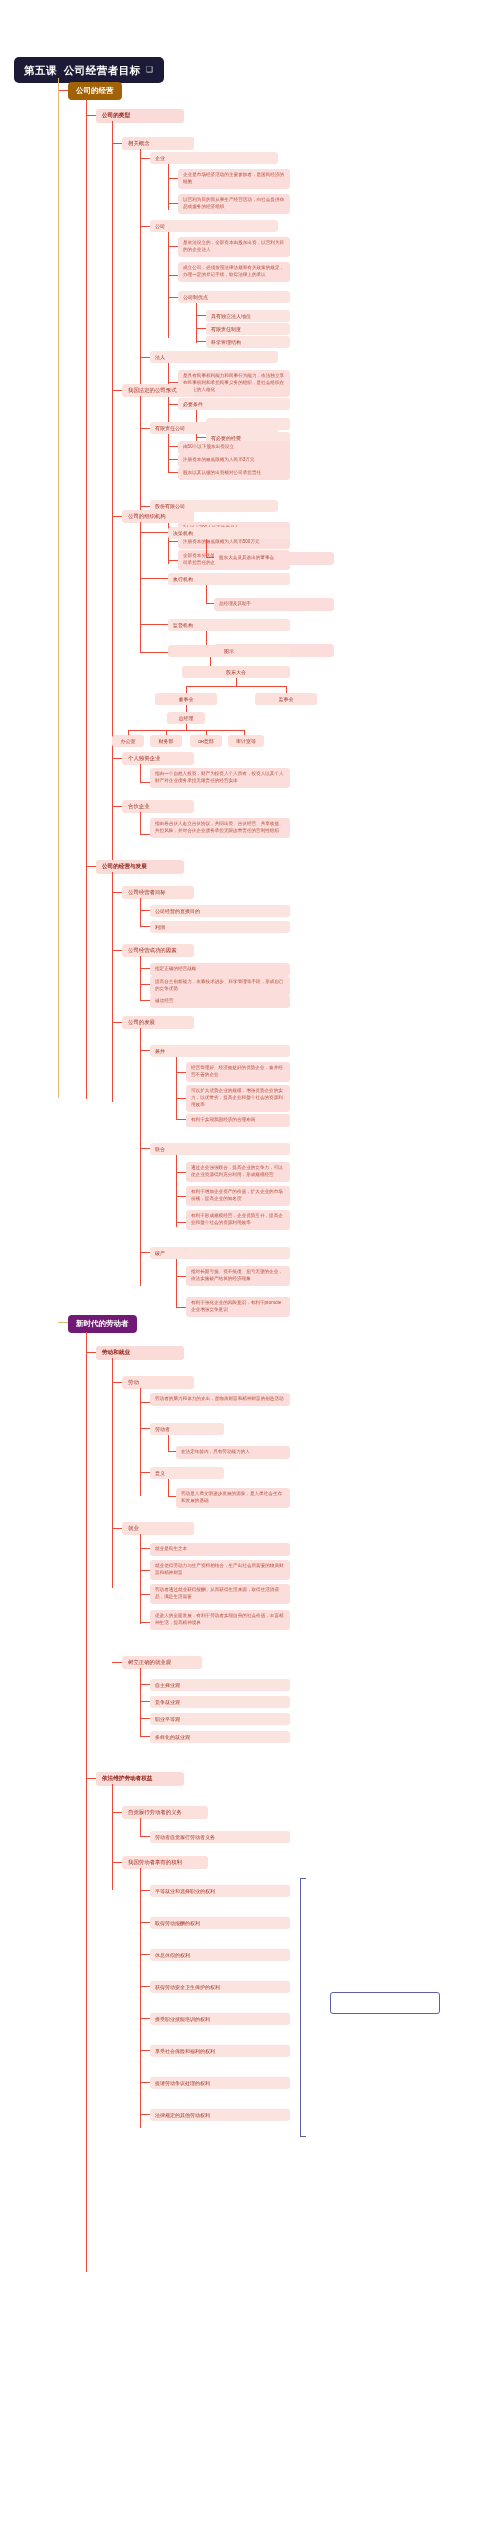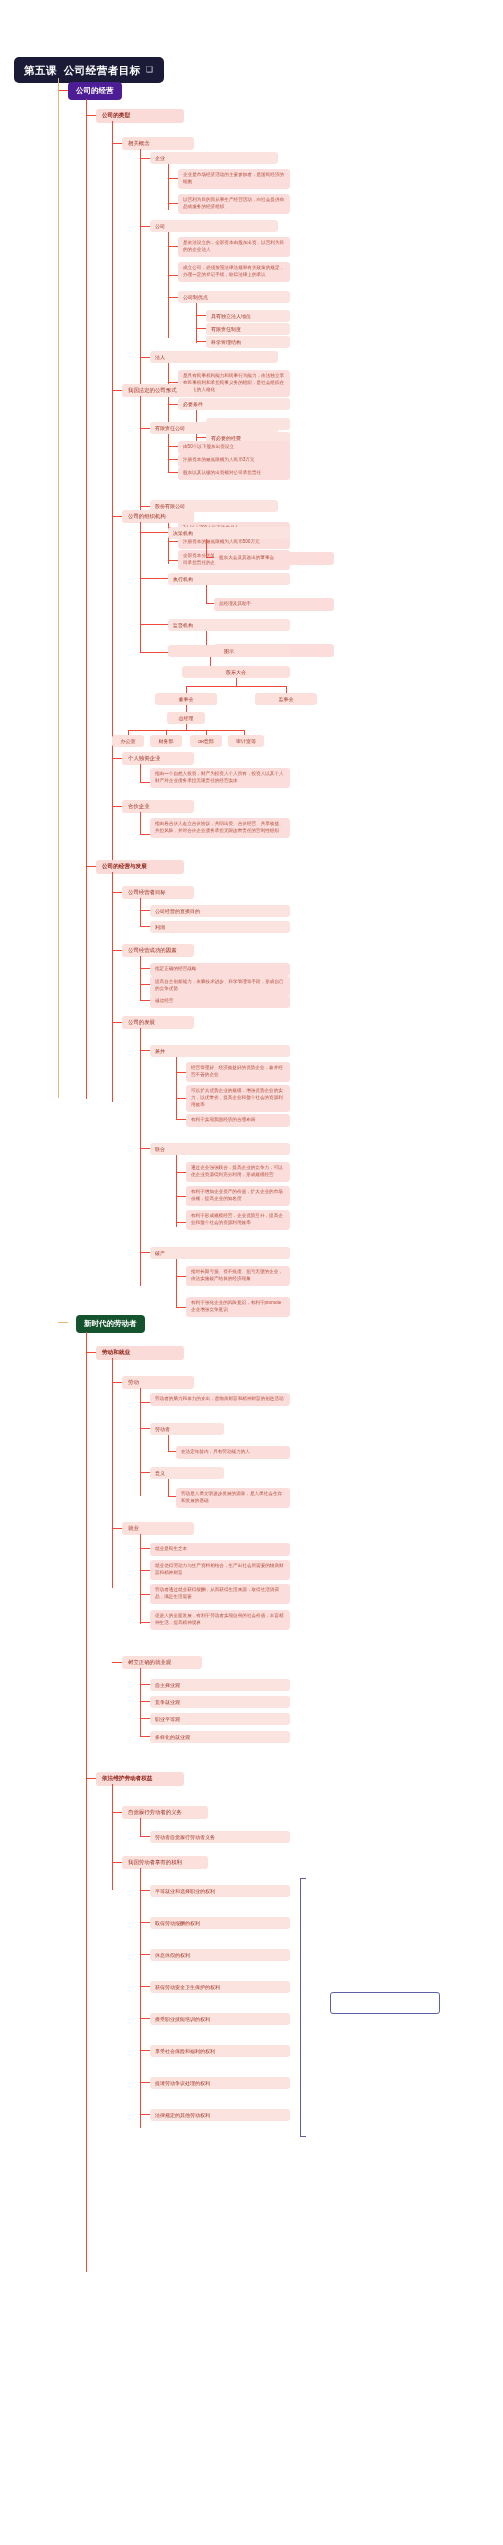--- a/index.html
+++ b/index.html
@@ -28,28 +28,28 @@
     font-size: 10.5px;
     font-weight: bold;
     padding: 6px 10px;
     border-radius: 5px;
     letter-spacing: .5px;
   }
   .n-root .copy-ico { font-size: 8px; margin-left: 5px; opacity: .85; }
 
   
   .n-l1 {
-    background: #4c1d95;
+    background: #a16207;
     color: #ffffff;
     font-size: 7.5px;
     font-weight: bold;
     padding: 4px 8px;
     border-radius: 4px;
   }
-  .n-l1.orange { background: #14532d; margin-left: 8px; }
+  .n-l1.orange { background: #701a75; }
 
   
   .n-l2 {
     background: #fadbd8;
     color: #8b1a10;
     font-size: 5.6px;
     font-weight: bold;
     padding: 3px 6px;
     border-radius: 3px;
   }

